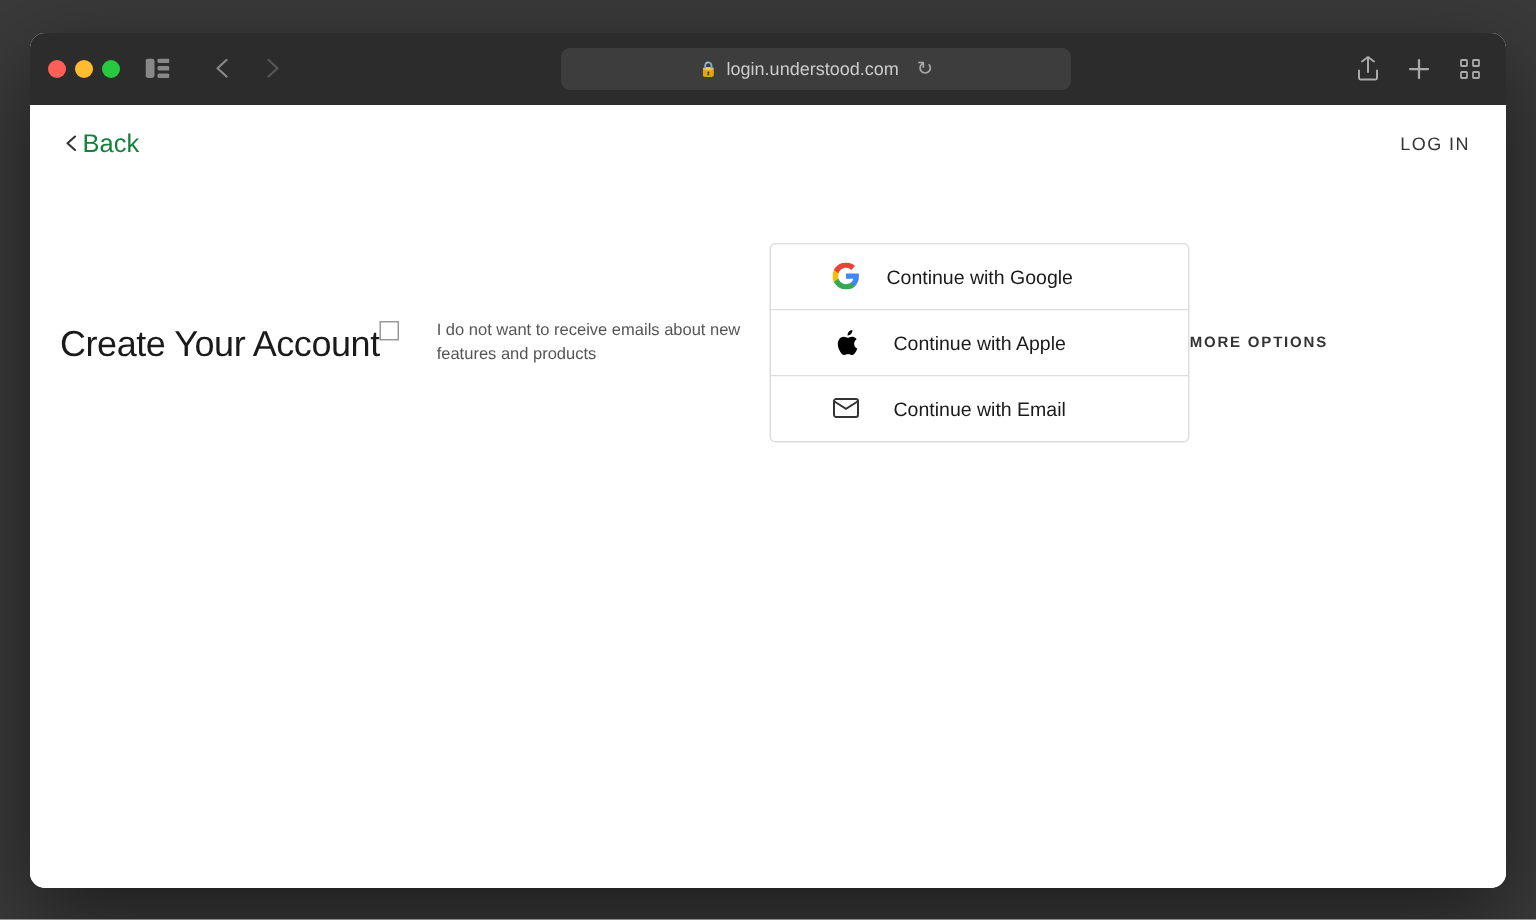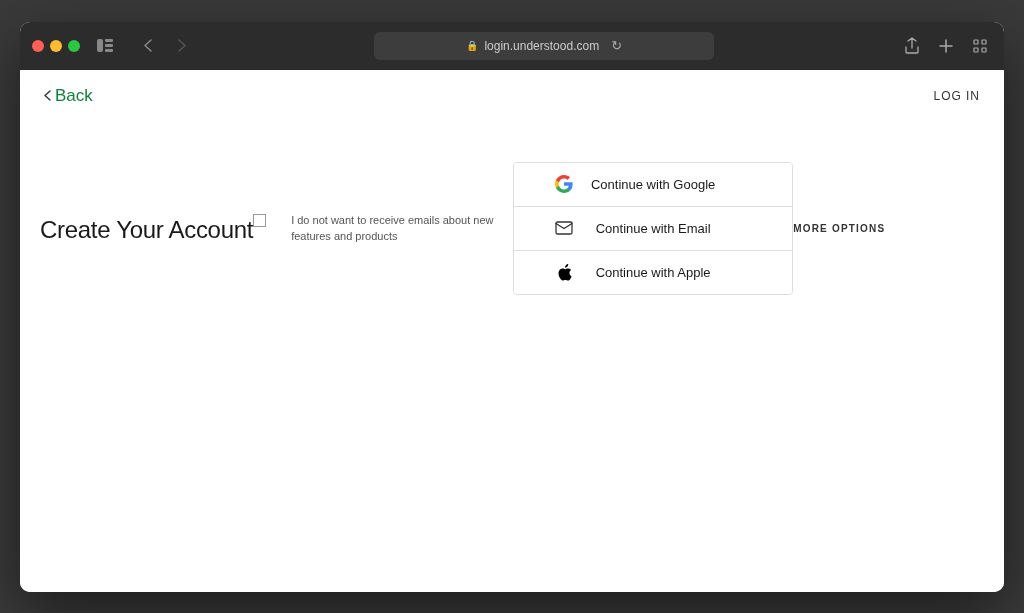--- a/index.html
+++ b/index.html
@@ -372,35 +372,35 @@
               <path d="M17.64 9.2c0-.637-.057-1.251-.164-1.84H9v3.481h4.844c-.209 1.125-.843 2.078-1.796 2.717v2.258h2.908c1.702-1.567 2.684-3.874 2.684-6.615z" fill="#4285F4"></path>
               <path d="M9 18c2.43 0 4.467-.806 5.956-2.184l-2.908-2.258c-.806.54-1.837.86-3.048.86-2.344 0-4.328-1.584-5.036-3.711H.957v2.332C2.438 15.983 5.482 18 9 18z" fill="#34A853"></path>
               <path d="M3.964 10.707c-.18-.54-.282-1.117-.282-1.707s.102-1.167.282-1.707V4.961H.957C.347 6.175 0 7.55 0 9s.348 2.825.957 4.039l3.007-2.332z" fill="#FBBC05"></path>
               <path d="M9 3.58c1.321 0 2.508.454 3.44 1.345l2.582-2.58C13.463.891 11.426 0 9 0 5.482 0 2.438 2.017.957 4.961L3.964 7.293C4.672 5.166 6.656 3.58 9 3.58z" fill="#EA4335"></path>
             </svg>
           </span>
           <span>Continue with Google</span>
         </button>
         <button class="auth-btn">
           <span class="btn-icon">
+            <svg width="16" height="19" viewBox="0 0 16 19" fill="none" xmlns="http://www.w3.org/2000/svg">
+              <path d="M13.41 10.12c-.02-2.01 1.64-2.98 1.72-3.03-0.94-1.37-2.39-1.56-2.91-1.58-1.24-.13-2.43.73-3.06.73-.63 0-1.6-.71-2.63-.69-1.35.02-2.6.79-3.3 2-1.41 2.44-.36 6.06 1.01 8.04.67.97 1.47 2.06 2.52 2.02 1.01-.04 1.39-.65 2.62-.65 1.22 0 1.57.65 2.64.63 1.09-.02 1.77-.99 2.43-1.96.77-1.12 1.09-2.21 1.1-2.27-.02-.01-2.12-.81-2.14-3.24z" fill="#000"></path>
+              <path d="M11.42 3.54C11.97 2.87 12.35 1.95 12.24 1c-.8.03-1.77.53-2.34 1.19-.52.59-.97 1.53-.85 2.43.89.07 1.8-.45 2.37-1.08z" fill="#000"></path>
+            </svg>
+          </span>
+          <span>Continue with Apple</span>
+        </button>
+        <button class="auth-btn">
+          <span class="btn-icon">
             <svg width="18" height="14" viewBox="0 0 18 14" fill="none" xmlns="http://www.w3.org/2000/svg">
               <rect x="1" y="1" width="16" height="12" rx="1.5" stroke="#333" stroke-width="1.3"></rect>
               <path d="M1 2.5l8 5 8-5" stroke="#333" stroke-width="1.3" stroke-linecap="round"></path>
             </svg>
           </span>
           <span>Continue with Email</span>
         </button>
-        <button class="auth-btn">
-          <span class="btn-icon">
-            <svg width="16" height="19" viewBox="0 0 16 19" fill="none" xmlns="http://www.w3.org/2000/svg">
-              <path d="M13.41 10.12c-.02-2.01 1.64-2.98 1.72-3.03-0.94-1.37-2.39-1.56-2.91-1.58-1.24-.13-2.43.73-3.06.73-.63 0-1.6-.71-2.63-.69-1.35.02-2.6.79-3.3 2-1.41 2.44-.36 6.06 1.01 8.04.67.97 1.47 2.06 2.52 2.02 1.01-.04 1.39-.65 2.62-.65 1.22 0 1.57.65 2.64.63 1.09-.02 1.77-.99 2.43-1.96.77-1.12 1.09-2.21 1.1-2.27-.02-.01-2.12-.81-2.14-3.24z" fill="#000"></path>
-              <path d="M11.42 3.54C11.97 2.87 12.35 1.95 12.24 1c-.8.03-1.77.53-2.34 1.19-.52.59-.97 1.53-.85 2.43.89.07 1.8-.45 2.37-1.08z" fill="#000"></path>
-            </svg>
-          </span>
-          <span>Continue with Apple</span>
-        </button>
       </div>
 
       <div class="more-options">MORE OPTIONS</div>
 
     </div>
   </div>
 </div>
 
 </body></html>

